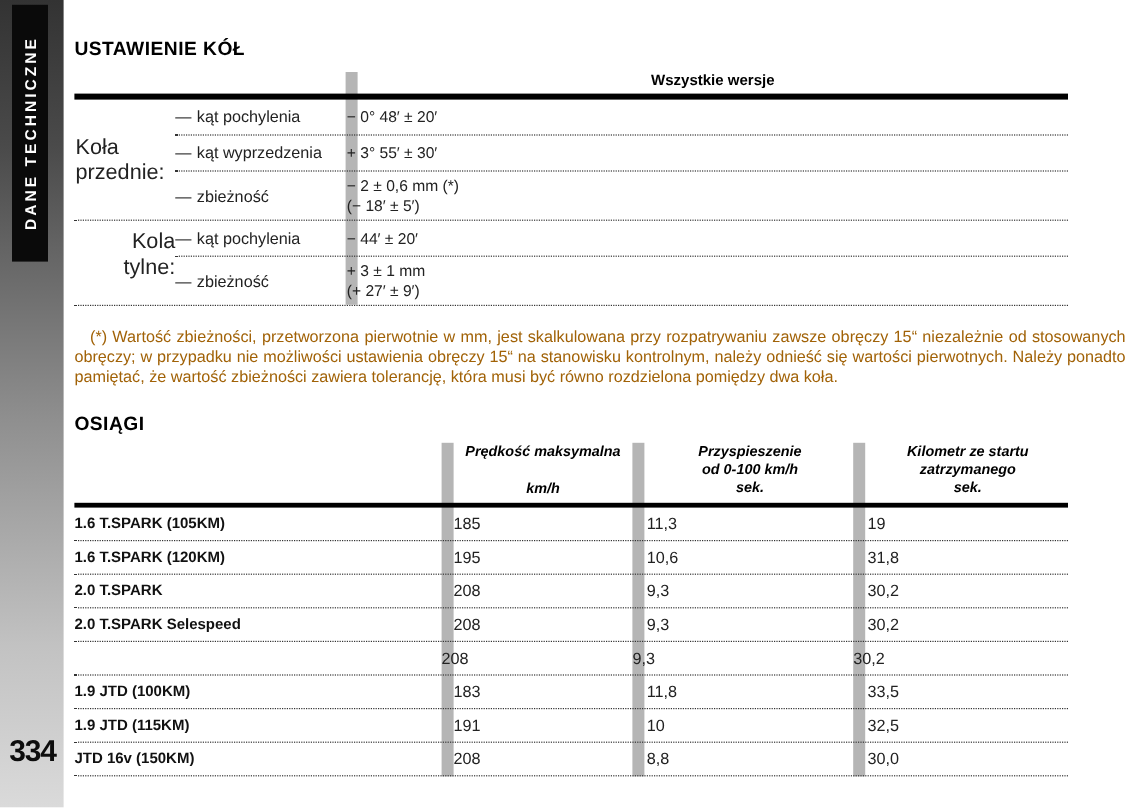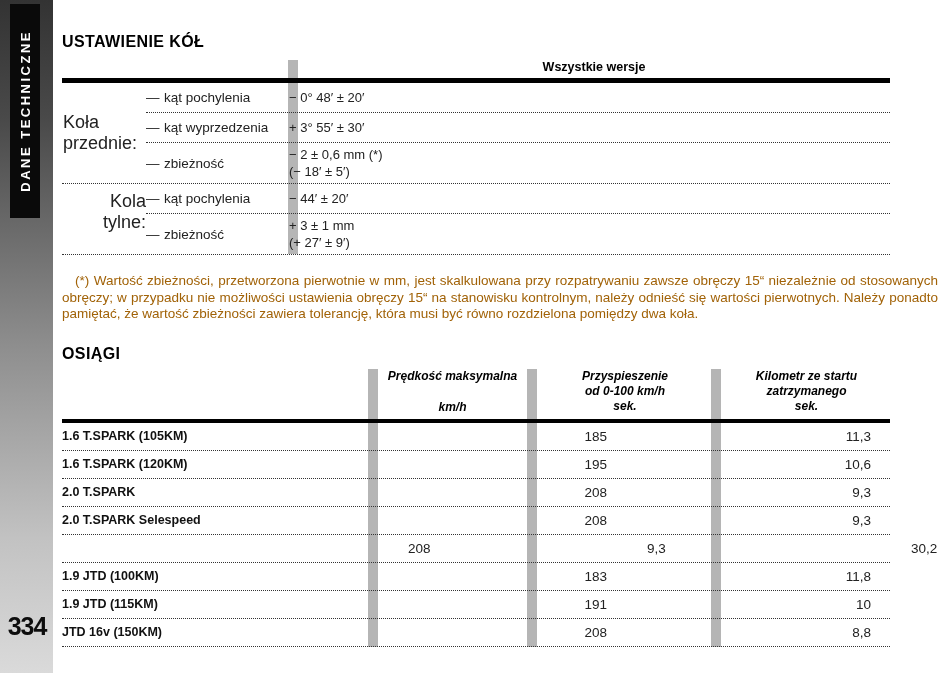--- a/index.html
+++ b/index.html
@@ -57,23 +57,23 @@
   .t2{position:relative;width:828px;margin-top:6px;}
   .t2-bar{position:absolute;top:0;width:10px;height:100%;background:#b5b5b5;}
   .t2-bar.b1{left:306px;}
   .t2-bar.b2{left:465px;}
   .t2-bar.b3{left:649px;}
   .t2-grid{position:relative;display:grid;grid-template-columns:306px 10px 149px 12px 172px 12px 167px;}
   .t2-head{height:50px;align-items:start;font-style:italic;}
   .t2-hcell{text-align:center;font-size:12px;font-weight:bold;color:#000;line-height:15px;}
   .t2-hcell.spread{height:46px;display:flex;flex-direction:column;justify-content:space-between;}
   .t2-thick{position:relative;height:4px;background:#000;}
-  .t2-row{height:28px;align-items:center;border-bottom:1px dotted #333;box-sizing:border-box;gap:40px;}
+  .t2-row{height:28px;align-items:center;border-bottom:1px dotted #333;box-sizing:border-box;}
   .t2-model{font-size:12.5px;font-weight:bold;color:#111;}
-  .t2-num{text-align:right;font-size:13.5px;color:#222;}
+  .t2-num{text-align:left;font-size:13.5px;color:#222;}
 </style>
 </head>
 <body>
 
 <div class="sidebar">
   <div class="side-tab">
     <span>DANE TECHNICZNE</span>
   </div>
   <div class="page-num">334</div>
 </div>

